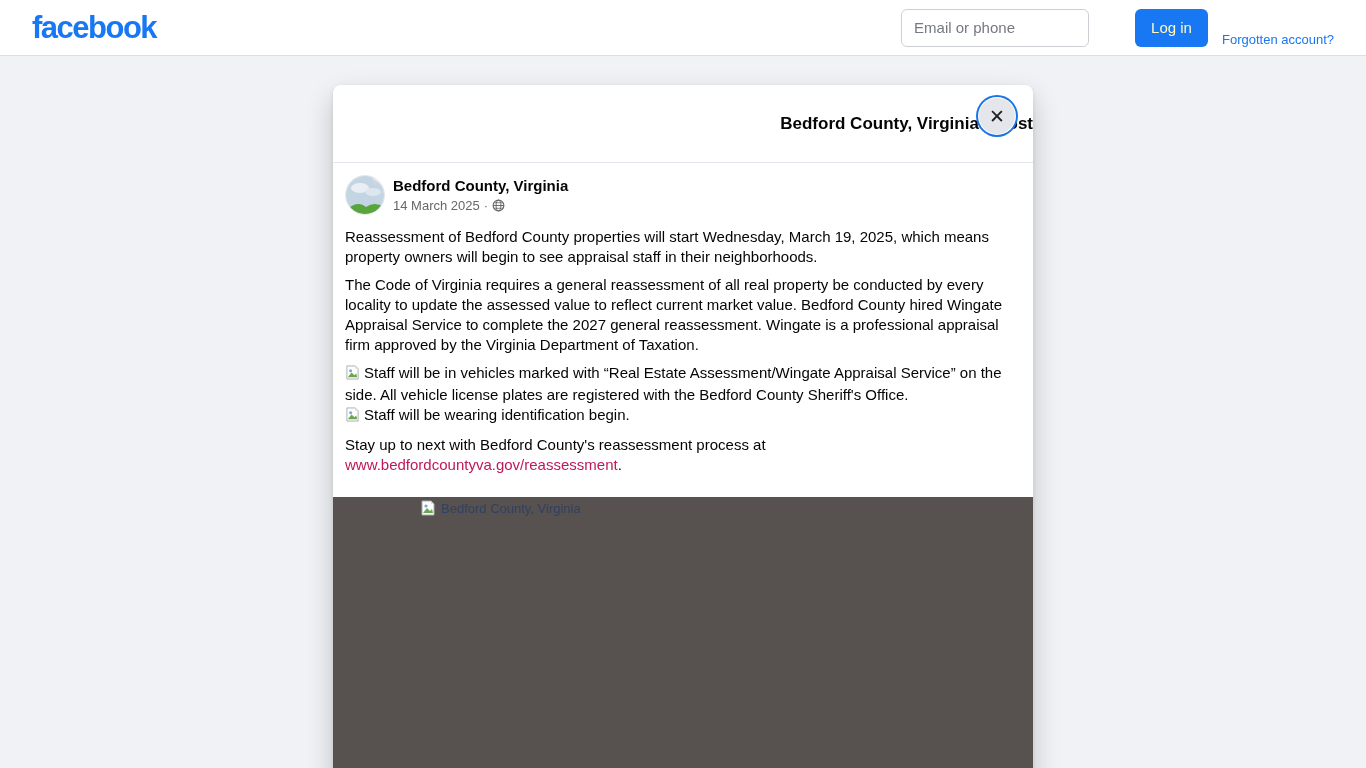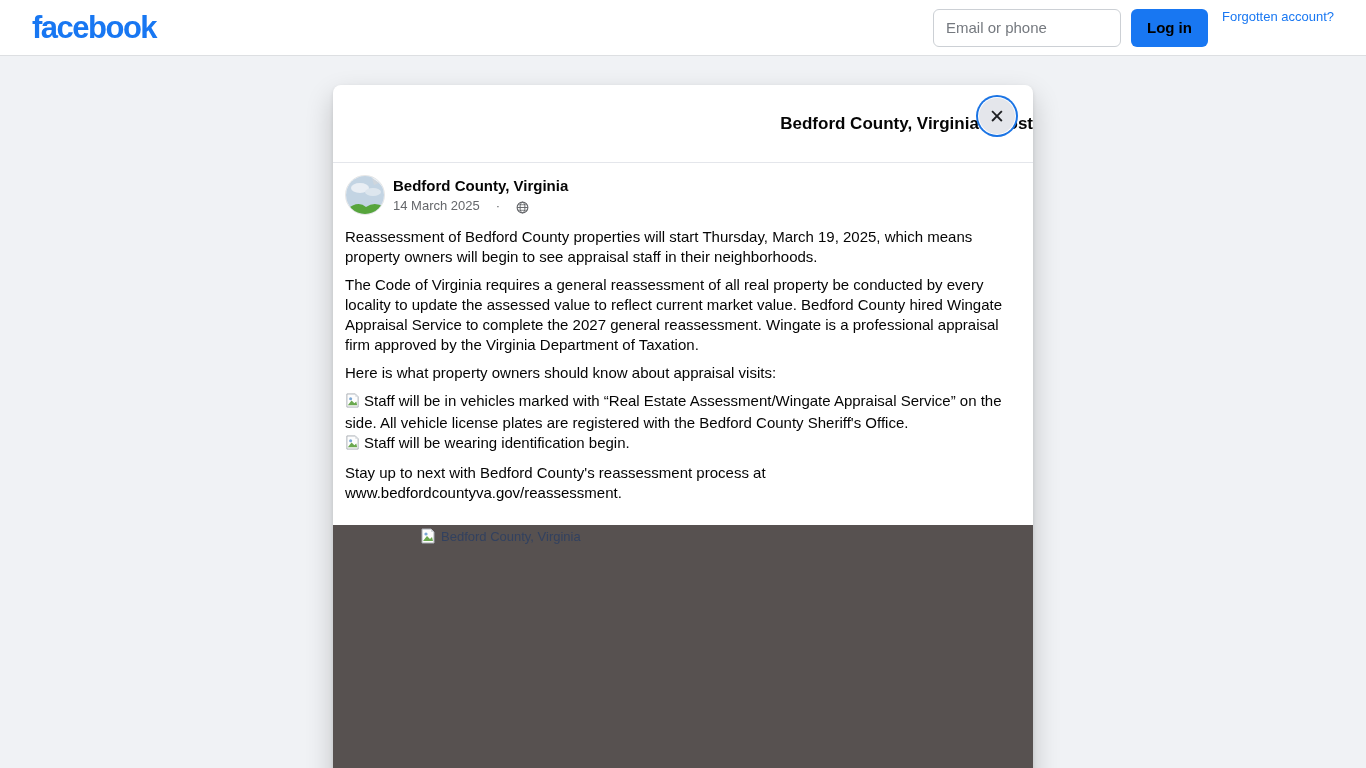--- a/index.html
+++ b/index.html
@@ -12,31 +12,31 @@
   .topbar {
     height:56px; background:#fff; border-bottom:1px solid #dddfe2;
     display:flex; align-items:center; justify-content:space-between;
     padding:0 32px 0 32px;
     gap:18px;
   }
   .fb-logo {
     font-size:31px; font-weight:bold; color:#1877f2;
     letter-spacing:-1.5px; line-height:1; user-select:none;
   }
-  .login-controls { display:flex; align-items:flex-start; gap:10px; }
+  .login-controls { display:flex; align-items:flex-end; gap:10px; }
   .login-input {
     width:188px; height:38px; border:1px solid #ccd0d5; border-radius:6px;
     padding:0 12px; font-size:15px; font-family:inherit; color:#1c1e21;
     outline:none; background:#fff;
   }
   .login-input::placeholder { color:#75797f; }
   .login-btn {
-    height:38px; padding:0 16px; background:#1877f2; color:#000000;
-    font-size:15px; font-weight:bold; font-family:inherit;
-    border:none; border-radius:6px; cursor:pointer;
+    height:38px; padding:0 16px; background:#1877f2; color:#fef9c3;
+    font-size:15px; font-weight:normal; font-family:inherit;
+    border:none; border-radius:6px; cursor:pointer;margin-left:36px;
   }
   .forgot-link { color:#1877f2; font-size:13px; text-decoration:none; margin-left:4px; }
   
   .modal {
     width:700px; margin:29px auto 0 auto; background:#fff; border-radius:8px;
     box-shadow:0 12px 28px rgba(0,0,0,.2), 0 2px 4px rgba(0,0,0,.1);
     overflow:hidden;
   }
   .modal-header {
     position:relative; height:78px; display:flex; align-items:center;
@@ -53,28 +53,28 @@
   
   .post-body { padding:12px 14px 14px 12px; }
   .post-head { display:flex; align-items:center; gap:8px; margin-bottom:12px; }
   .avatar {
     width:40px; height:40px; border-radius:50%; overflow:hidden; flex:none;
     border:1px solid rgba(0,0,0,.1);
   }
   .author-name { font-size:15px; font-weight:bold; color:#050505; line-height:19px; }
   .post-meta {
     font-size:13px; color:#65676b; line-height:17px;
-    display:flex; align-items:flex-end; gap:16px; margin-top:2px;
+    display:flex; align-items:center; gap:4px; margin-top:2px;
   }
   .post-text { font-size:15px; line-height:20px; color:#050505; }
   .post-text p { margin:0 0 8px 0; }
   .list-block { margin:0 0 8px 0; }
   .list-item { margin:0; }
   .broken-icon { display:inline-block; vertical-align:-2px; margin-right:4px; }
-  .post-link { color:#000000; text-decoration:none; }
+  .post-link { color:#be185d; text-decoration:none; }
   
   .post-image {
     background:#575150; height:320px; width:100%;
     padding-top:3px;
   }
   .broken-img-row {
     margin-left:87px; display:flex; align-items:center; gap:5px;
   }
   .image-alt { font-size:13px; color:#32415f; }
 </style>
@@ -120,23 +120,22 @@
             <ellipse cx="8" cy="8" rx="3" ry="6.6" fill="none" stroke="#65676b" stroke-width="1.2"></ellipse>
             <line x1="1.4" y1="8" x2="14.6" y2="8" stroke="#65676b" stroke-width="1.2"></line>
             <line x1="2.4" y1="4.6" x2="13.6" y2="4.6" stroke="#65676b" stroke-width="1"></line>
             <line x1="2.4" y1="11.4" x2="13.6" y2="11.4" stroke="#65676b" stroke-width="1"></line>
           </svg>
         </div>
       </div>
     </div>
 
     <div class="post-text">
-      <p>Reassessment of Bedford County properties will start Thursday, March 19, 2025, which means property owners will begin to see appraisal staff in their neighborhoods.</p>
+      <p>Reassessment of Bedford County properties will start Wednesday, March 19, 2025, which means property owners will begin to see appraisal staff in their neighborhoods.</p>
       <p>The Code of Virginia requires a general reassessment of all real property be conducted by every locality to update the assessed value to reflect current market value. Bedford County hired Wingate Appraisal Service to complete the 2027 general reassessment. Wingate is a professional appraisal firm approved by the Virginia Department of Taxation.</p>
-      <p>Here is what property owners should know about appraisal visits:</p>
 
       <div class="list-block">
         <div class="list-item">
           <span class="broken-icon"><svg width="15" height="15" viewBox="0 0 16 16">
                 <path d="M2 1 H11 L14 4 V15 H2 Z" fill="#fdfdfd" stroke="#a8adb3" stroke-width="1"></path>
                 <path d="M11 1 L11 4 L14 4 Z" fill="#d6dade"></path>
                 <circle cx="6" cy="6" r="1.6" fill="#7aa7d6"></circle>
                 <path d="M3 13 L7 8 L10 11 L12 9 L13 13 Z" fill="#6aa84f"></path>
               </svg></span><span>Staff will be in vehicles marked with “Real Estate Assessment/Wingate Appraisal Service” on the side. All vehicle license plates are registered with the Bedford County Sheriff's Office.</span>
         </div>

